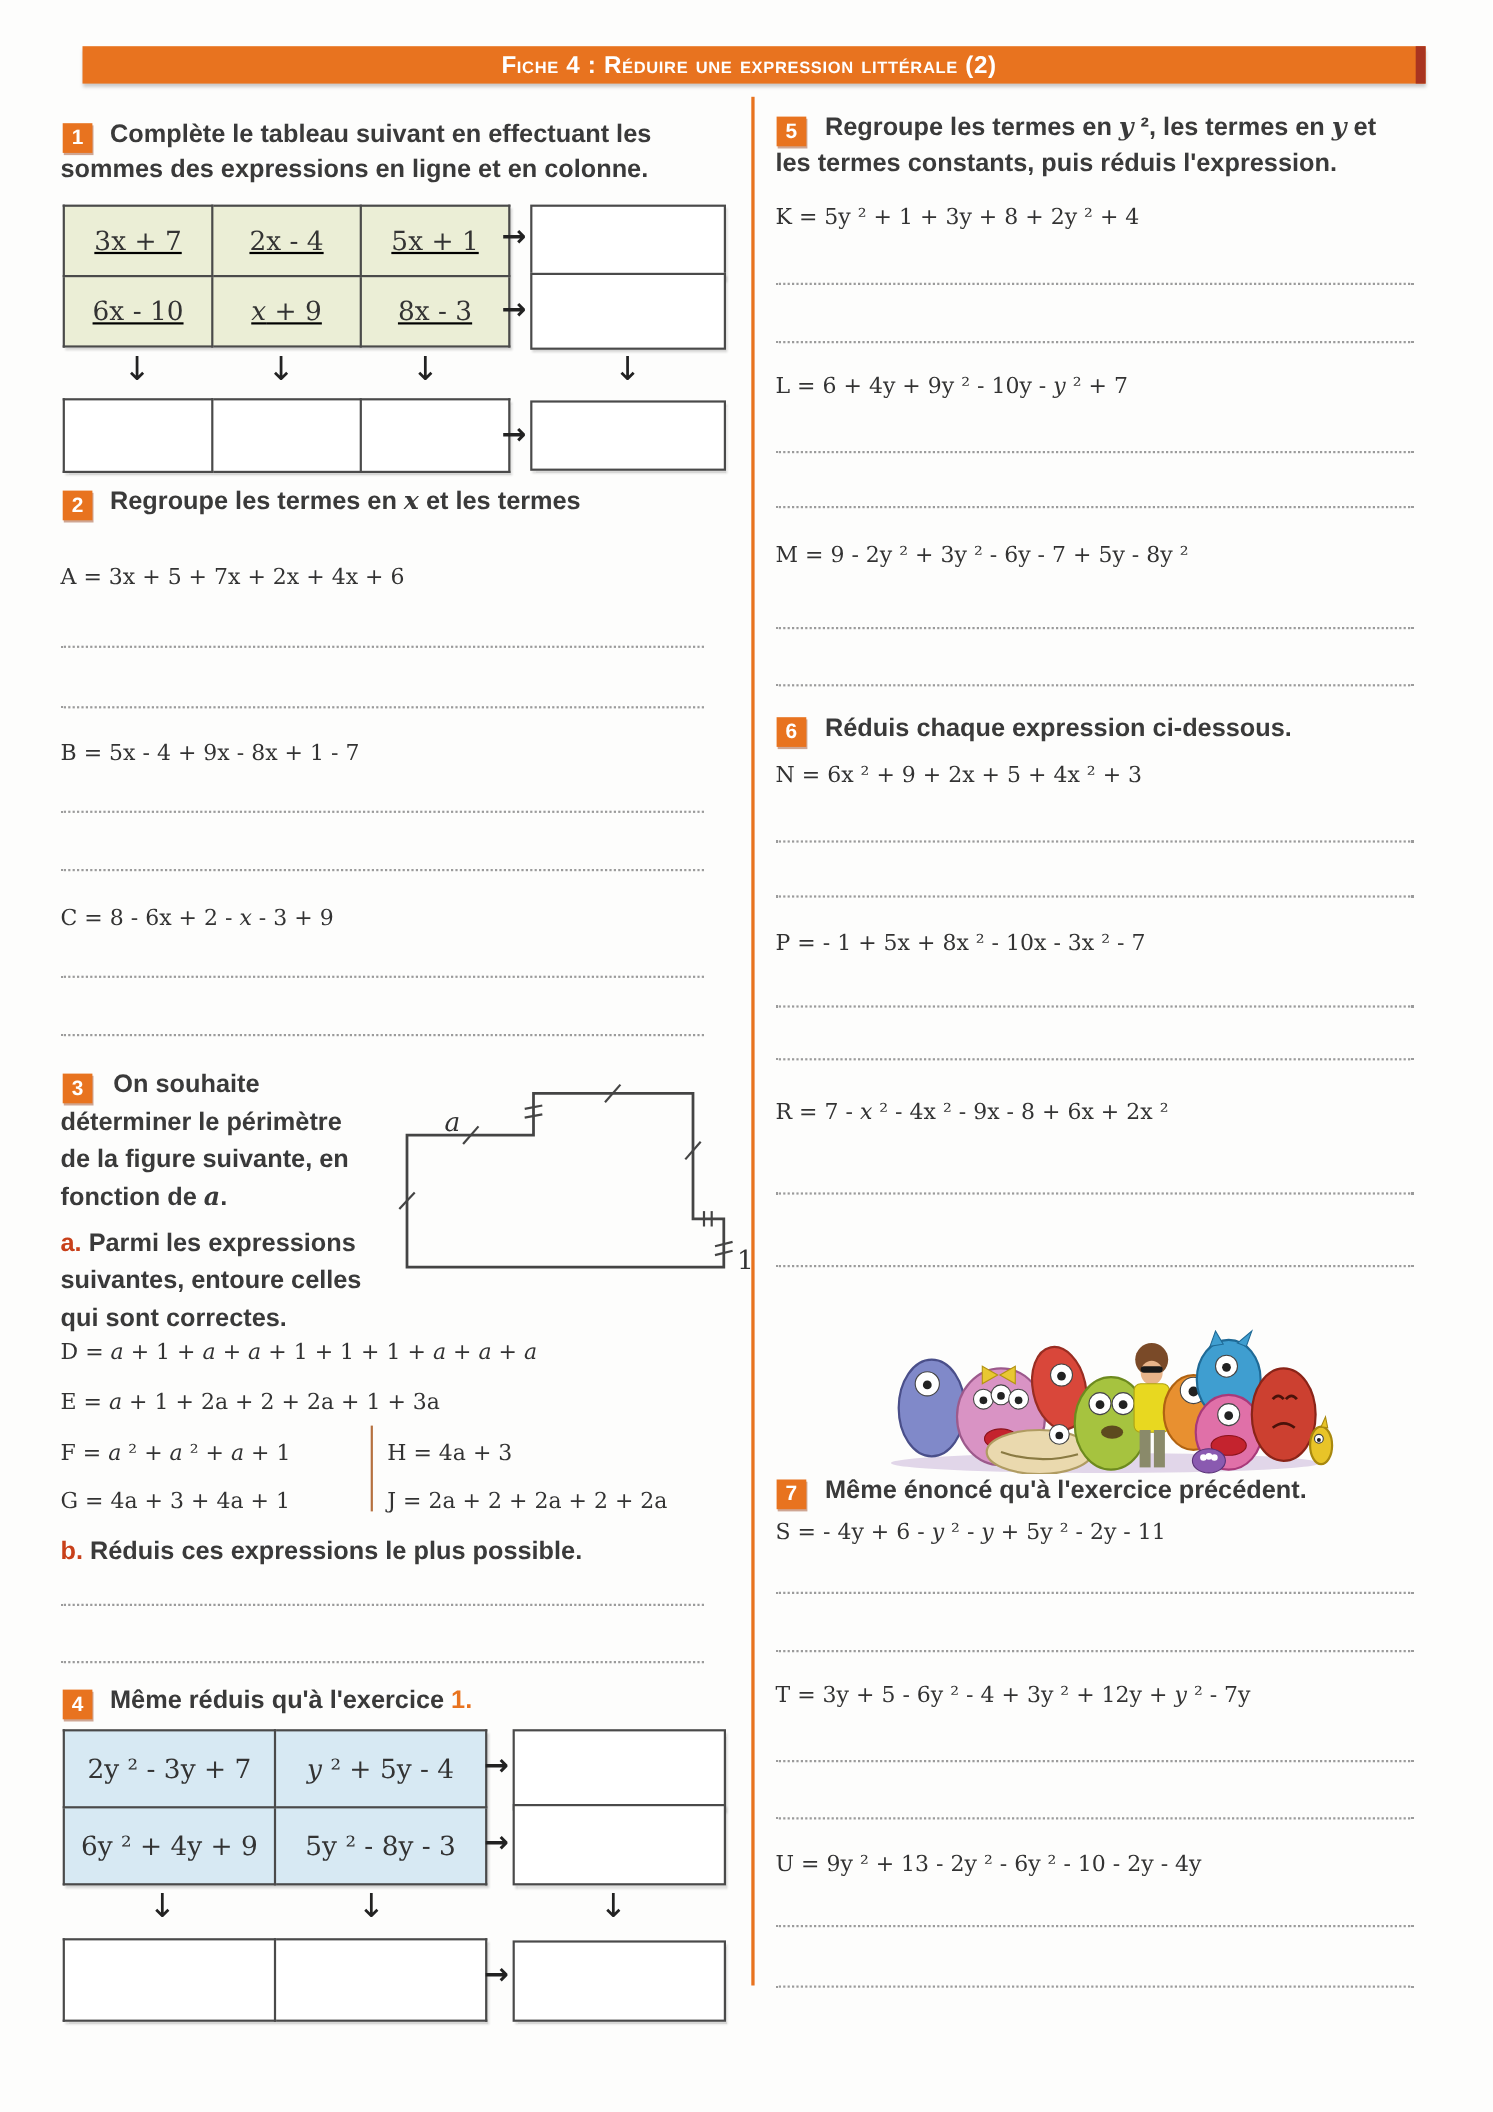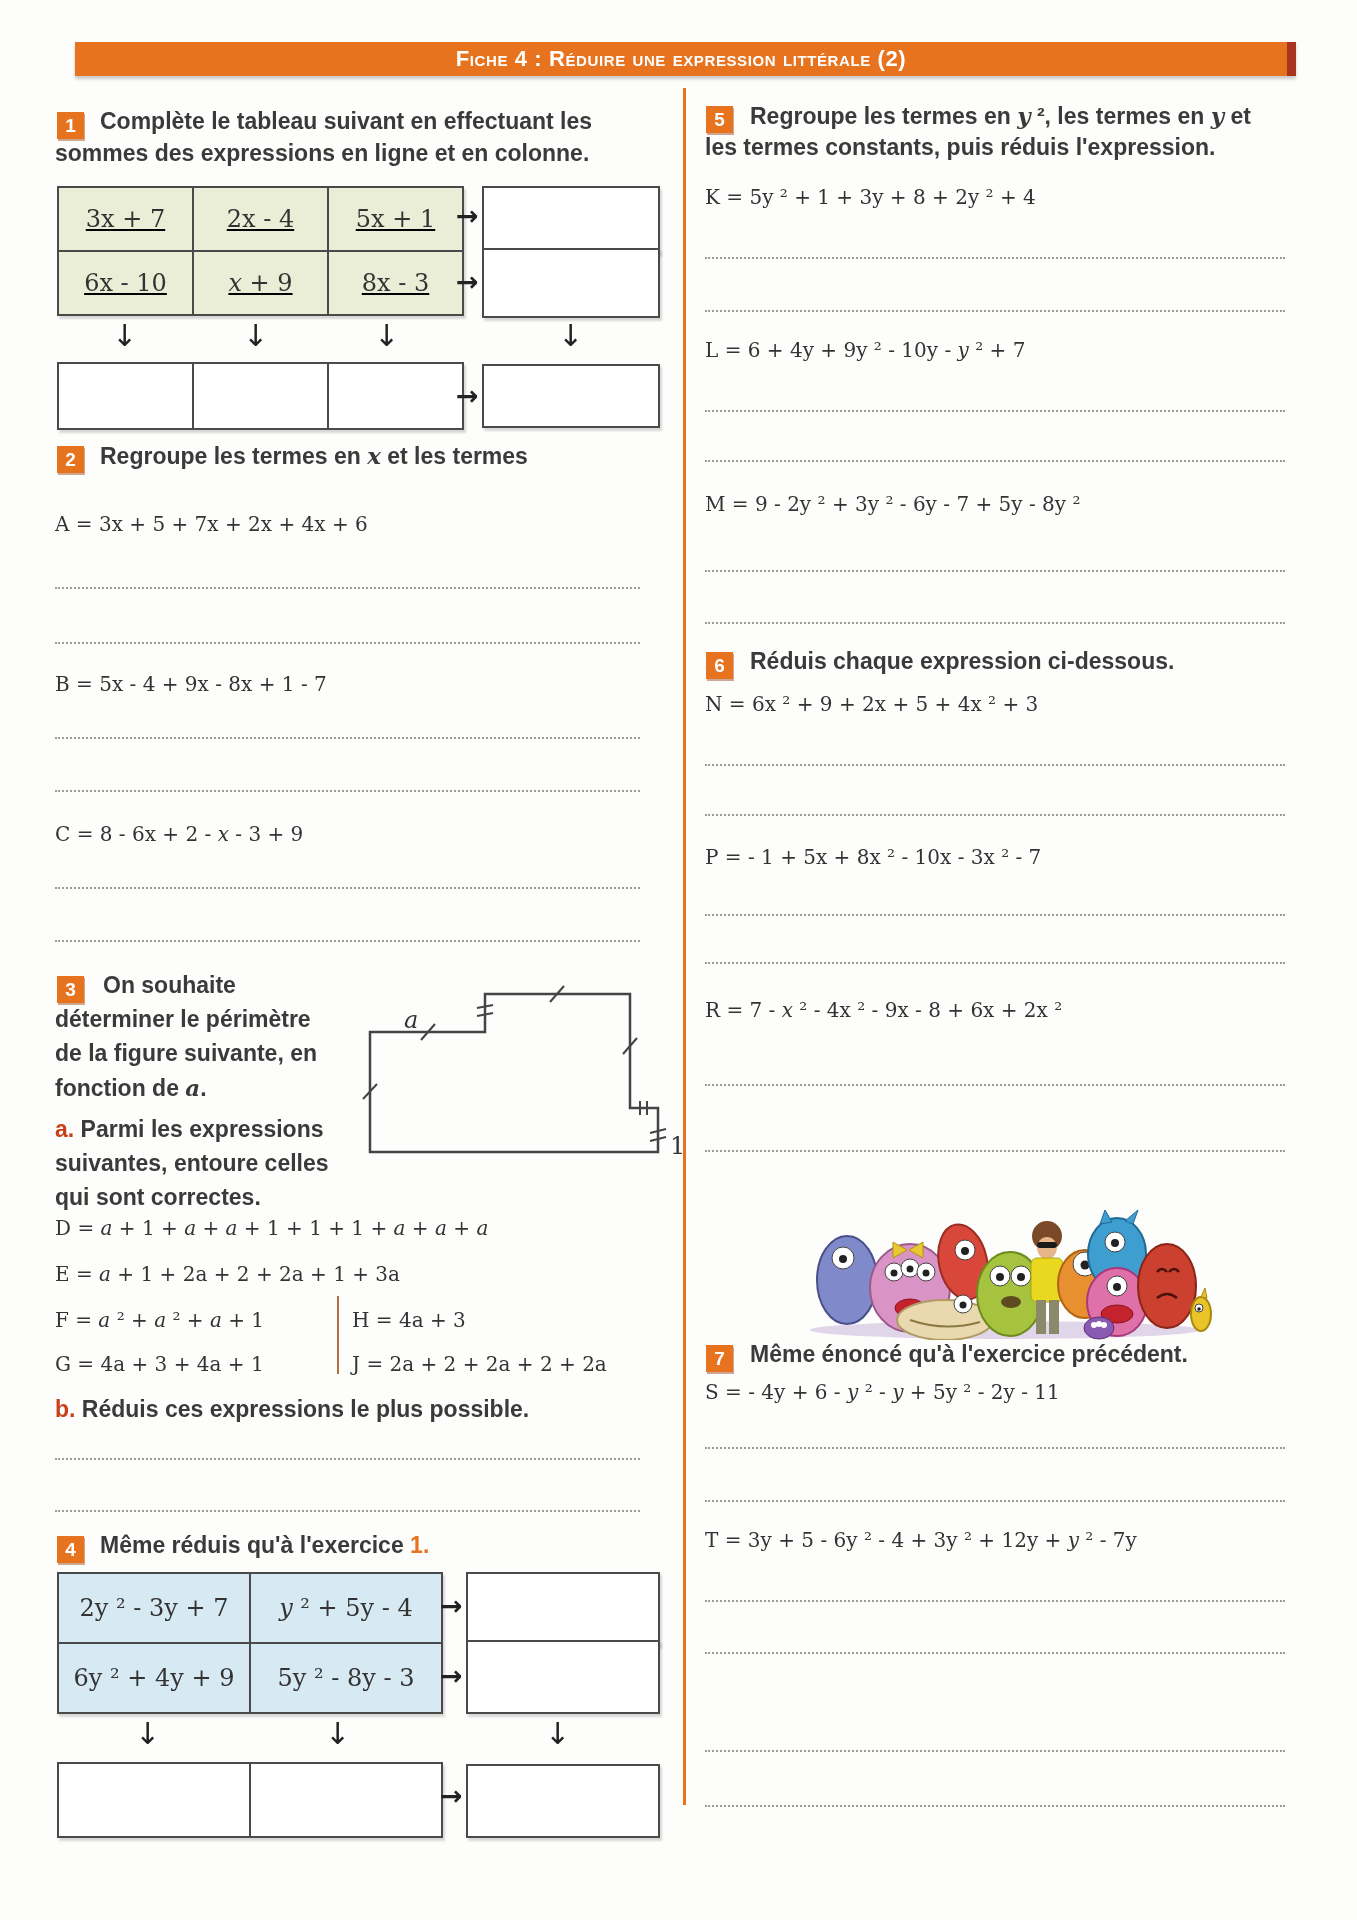--- a/index.html
+++ b/index.html
@@ -262,16 +262,17 @@
   </svg>
 
   <div class="badge" style="left:706px;top:1345px;">7</div>
   <div class="stmt" style="left:750px;top:1341px;">Même énoncé qu'à l'exercice précédent.</div>
   <div class="math mx" style="left:705px;top:1380px;">S = - 4y + 6 - <i>y</i> ² - <i>y</i> + 5y ² - 2y - 11</div>
   <div class="dots r" style="left:705px;top:1445px;"></div>
   <div class="dots r" style="left:705px;top:1498px;"></div>
   <div class="math mx" style="left:705px;top:1528px;">T = 3y + 5 - 6y ² - 4 + 3y ² + 12y + <i>y</i> ² - 7y</div>
   <div class="dots r" style="left:705px;top:1598px;"></div>
   <div class="dots r" style="left:705px;top:1650px;"></div>
+  <div class="math mx" style="left:705px;top:1682px;">U = 9y ² + 13 - 2y ² - 6y ² - 10 - 2y - 4y</div>
   <div class="dots r" style="left:705px;top:1748px;"></div>
   <div class="dots r" style="left:705px;top:1803px;"></div>
 
 </div>
 
 </body></html>

